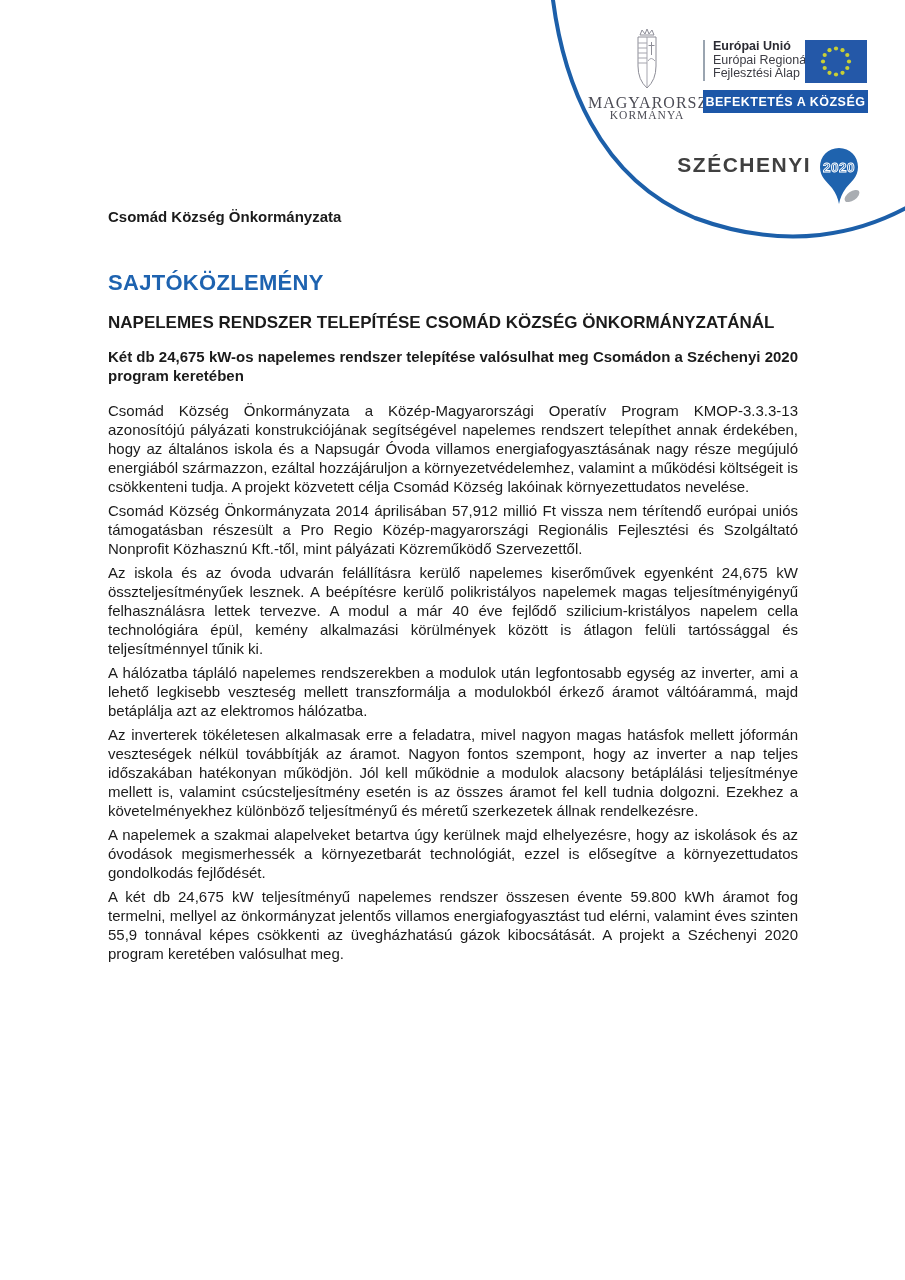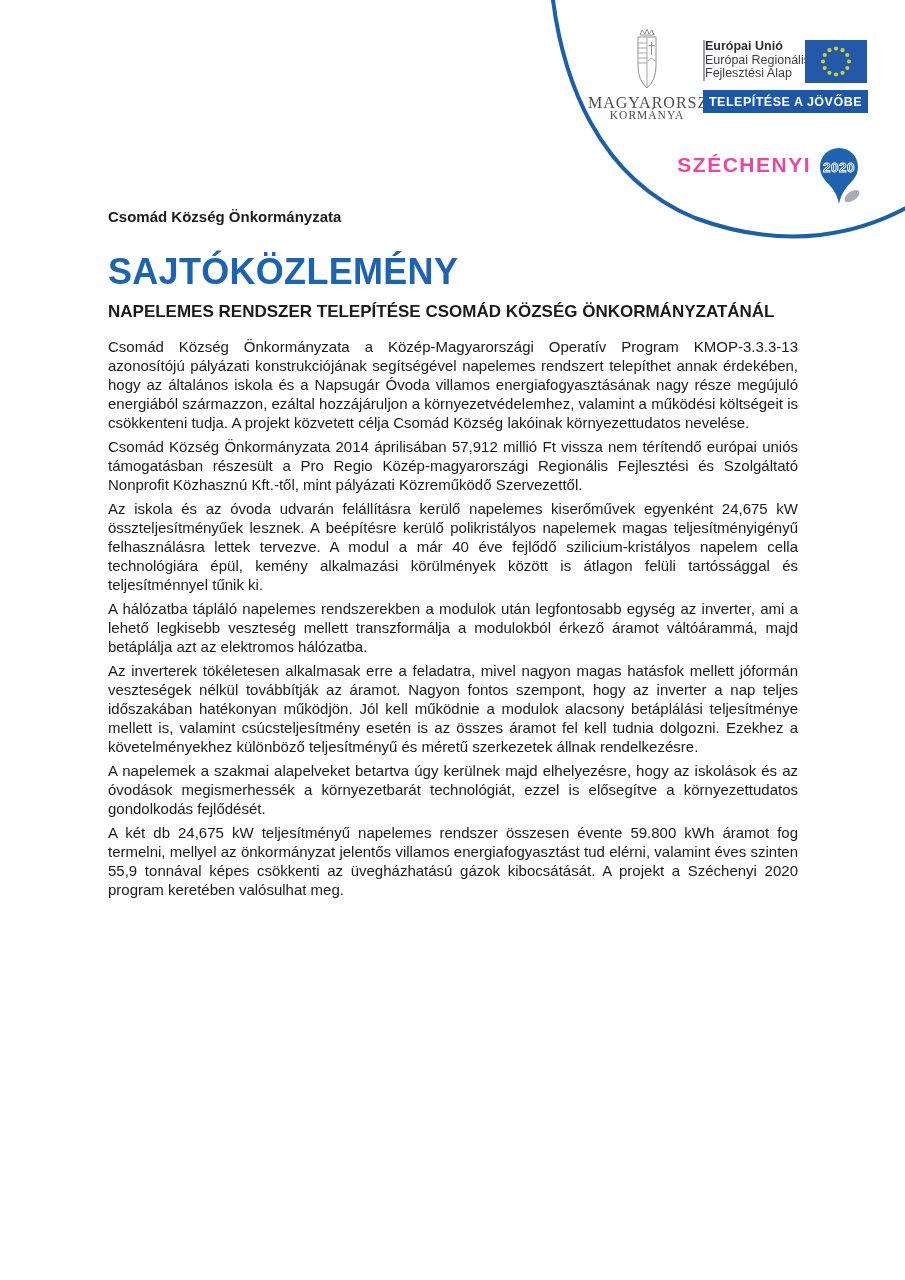--- a/index.html
+++ b/index.html
@@ -19,51 +19,52 @@
     position:absolute;top:28px;left:588px;width:118px;
     text-align:center;color:#4c4c55;
   }
   .gov-logo .crest{display:block;margin:0 auto 2px auto;}
   .gov-line1{font-family:"Liberation Serif", serif;font-size:16px;letter-spacing:1px;line-height:13px;}
   .gov-line2{font-family:"Liberation Serif", serif;font-size:11.5px;letter-spacing:1px;line-height:13px;text-align:center;}
   
   .eu-text{
     position:absolute;top:40px;left:703px;
     border-left:2px solid #9aa4b0;
+    padding-left:8px;
     font-size:12.5px;line-height:13.5px;color:#3c3c44;
   }
   .eu-text .l1{font-weight:bold;color:#2b2b33;}
   .eu-flag{position:absolute;top:40px;left:805px;}
   .banner{
     position:absolute;top:90px;left:703px;width:165px;height:23px;
     background:#1d57a8;color:#ffffff;
     font-size:12.5px;font-weight:bold;letter-spacing:.5px;
     display:flex;align-items:center;justify-content:center;
   }
   
   .szechenyi{
     position:absolute;top:148px;left:600px;width:262px;height:62px;
     display:flex;align-items:flex-start;justify-content:flex-end;
   }
   .szechenyi .word{
-    font-size:21px;font-weight:bold;letter-spacing:1.5px;color:#ec4899;
+    font-size:21px;font-weight:bold;letter-spacing:1.5px;color:#404040;
     line-height:34px;
     margin-left:33px;
   }
   .szechenyi .pin{margin-left:5px;margin-top:-2px;}
   
   .content{
     position:absolute;top:197px;left:108px;width:690px;
     font-size:15px;line-height:19px;
   }
   .date{line-height:19px;}
   .org{margin-top:10px;font-weight:bold;}
   .title{
-    margin:29px 0 0 0;
-    font-size:36px;line-height:34px;font-weight:bold;
+    margin:40px 0 0 0;
+    font-size:22px;line-height:34px;font-weight:bold;
     color:#1e63b0;letter-spacing:.3px;
   }
   .subtitle{margin:13px 0 0 0;font-size:17px;line-height:19px;font-weight:bold;}
   .lead{margin:15px 0 0 0;font-weight:bold;text-align:justify;}
   .bodytext{margin:0 0 5px 0;text-align:justify;}
   .bodytext.first{margin-top:16px;}
 </style>
 </head>
 <body>
 
@@ -105,35 +106,36 @@
       <circle cx="37.5" cy="32.8" r="2.1"></circle>
       <circle cx="31" cy="34.5" r="2.1"></circle>
       <circle cx="24.5" cy="32.8" r="2.1"></circle>
       <circle cx="19.7" cy="28" r="2.1"></circle>
       <circle cx="18" cy="21.5" r="2.1"></circle>
       <circle cx="19.7" cy="15" r="2.1"></circle>
       <circle cx="24.5" cy="10.2" r="2.1"></circle>
     </g>
   </svg>
 
-  <div class="banner">TELEPÍTÉSE A JÖVŐBE</div>
+  <div class="banner">BEFEKTETÉS A KÖZSÉG</div>
 
   <div class="szechenyi">
     <span class="word">SZÉCHENYI</span>
     <svg class="pin" width="46" height="62" viewBox="0 0 46 62" aria-hidden="true">
       <ellipse cx="36" cy="50" rx="8.5" ry="4.5" fill="#a9adb2" transform="rotate(-35 36 50)"></ellipse>
       <path d="M23,2 C12,2 4,10.5 4,21 C4,31 11,36 16,42 C20,47 22,53 23,58 C24,53 26,47 30,42 C35,36 42,31 42,21 C42,10.5 34,2 23,2 Z" fill="#1f63ae"></path>
       <text x="23" y="26" text-anchor="middle" font-family="Liberation Sans, sans-serif" font-size="13.5" font-weight="bold" fill="none" stroke="#ffffff" stroke-width="0.9" letter-spacing="0.5">2020</text>
     </svg>
   </div>
 
   <div class="content">
     <div class="org">Csomád Község Önkormányzata</div>
     <h1 class="title">SAJTÓKÖZLEMÉNY</h1>
     <h2 class="subtitle">NAPELEMES RENDSZER TELEPÍTÉSE CSOMÁD KÖZSÉG ÖNKORMÁNYZATÁNÁL</h2>
+    <p class="lead">Két db 24,675 kW-os napelemes rendszer telepítése valósulhat meg Csomádon a Széchenyi 2020 program keretében</p>
 
     <p class="bodytext first">Csomád Község Önkormányzata a Közép-Magyarországi Operatív Program KMOP-3.3.3-13 azonosítójú pályázati konstrukciójának segítségével napelemes rendszert telepíthet annak érdekében, hogy az általános iskola és a Napsugár Óvoda villamos energiafogyasztásának nagy része megújuló energiából származzon, ezáltal hozzájáruljon a környezetvédelemhez, valamint a működési költségeit is csökkenteni tudja. A projekt közvetett célja Csomád Község lakóinak környezettudatos nevelése.</p>
     <p class="bodytext">Csomád Község Önkormányzata 2014 áprilisában 57,912 millió Ft vissza nem térítendő európai uniós támogatásban részesült a Pro Regio Közép-magyarországi Regionális Fejlesztési és Szolgáltató Nonprofit Közhasznú Kft.-től, mint pályázati Közreműködő Szervezettől.</p>
     <p class="bodytext">Az iskola és az óvoda udvarán felállításra kerülő napelemes kiserőművek egyenként 24,675 kW összteljesítményűek lesznek. A beépítésre kerülő polikristályos napelemek magas teljesítményigényű felhasználásra lettek tervezve. A modul a már 40 éve fejlődő szilicium-kristályos napelem cella technológiára épül, kemény alkalmazási körülmények között is átlagon felüli tartóssággal és teljesítménnyel tűnik ki.</p>
     <p class="bodytext">A hálózatba tápláló napelemes rendszerekben a modulok után legfontosabb egység az inverter, ami a lehető legkisebb veszteség mellett transzformálja a modulokból érkező áramot váltóárammá, majd betáplálja azt az elektromos hálózatba.</p>
     <p class="bodytext">Az inverterek tökéletesen alkalmasak erre a feladatra, mivel nagyon magas hatásfok mellett jóformán veszteségek nélkül továbbítják az áramot. Nagyon fontos szempont, hogy az inverter a nap teljes időszakában hatékonyan működjön. Jól kell működnie a modulok alacsony betáplálási teljesítménye mellett is, valamint csúcsteljesítmény esetén is az összes áramot fel kell tudnia dolgozni. Ezekhez a követelményekhez különböző teljesítményű és méretű szerkezetek állnak rendelkezésre.</p>
     <p class="bodytext">A napelemek a szakmai alapelveket betartva úgy kerülnek majd elhelyezésre, hogy az iskolások és az óvodások megismerhessék a környezetbarát technológiát, ezzel is elősegítve a környezettudatos gondolkodás fejlődését.</p>
     <p class="bodytext">A két db 24,675 kW teljesítményű napelemes rendszer összesen évente 59.800 kWh áramot fog termelni, mellyel az önkormányzat jelentős villamos energiafogyasztást tud elérni, valamint éves szinten 55,9 tonnával képes csökkenti az üvegházhatású gázok kibocsátását. A projekt a Széchenyi 2020 program keretében valósulhat meg.</p>
   </div>
 

